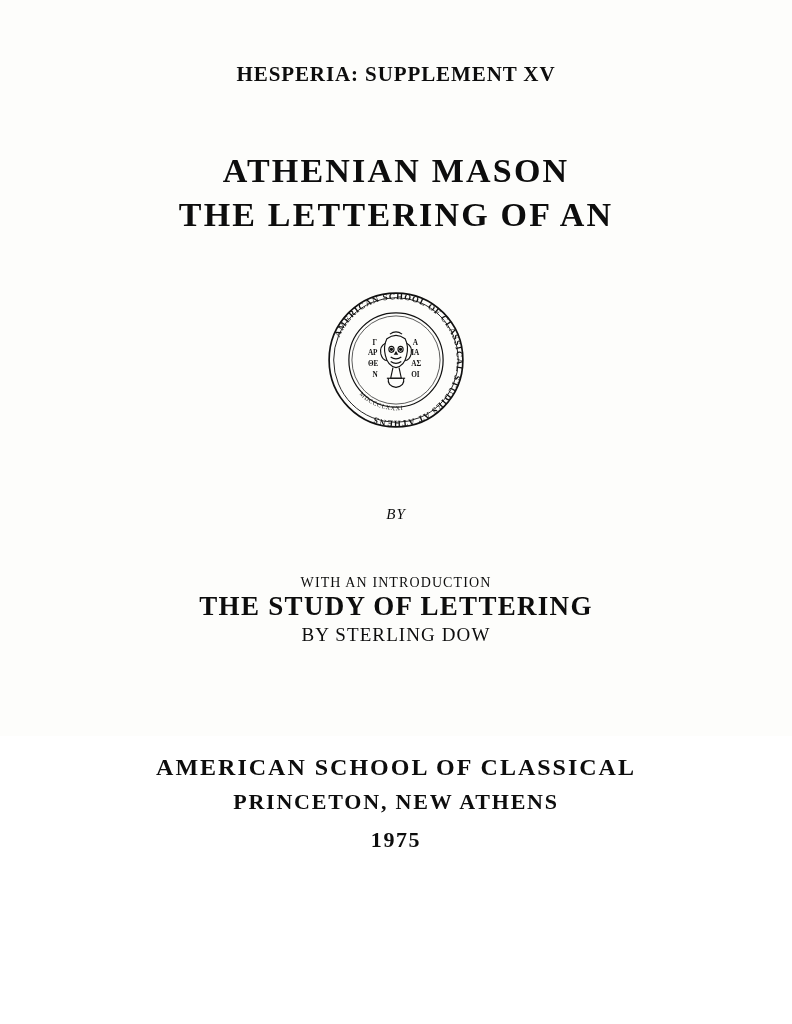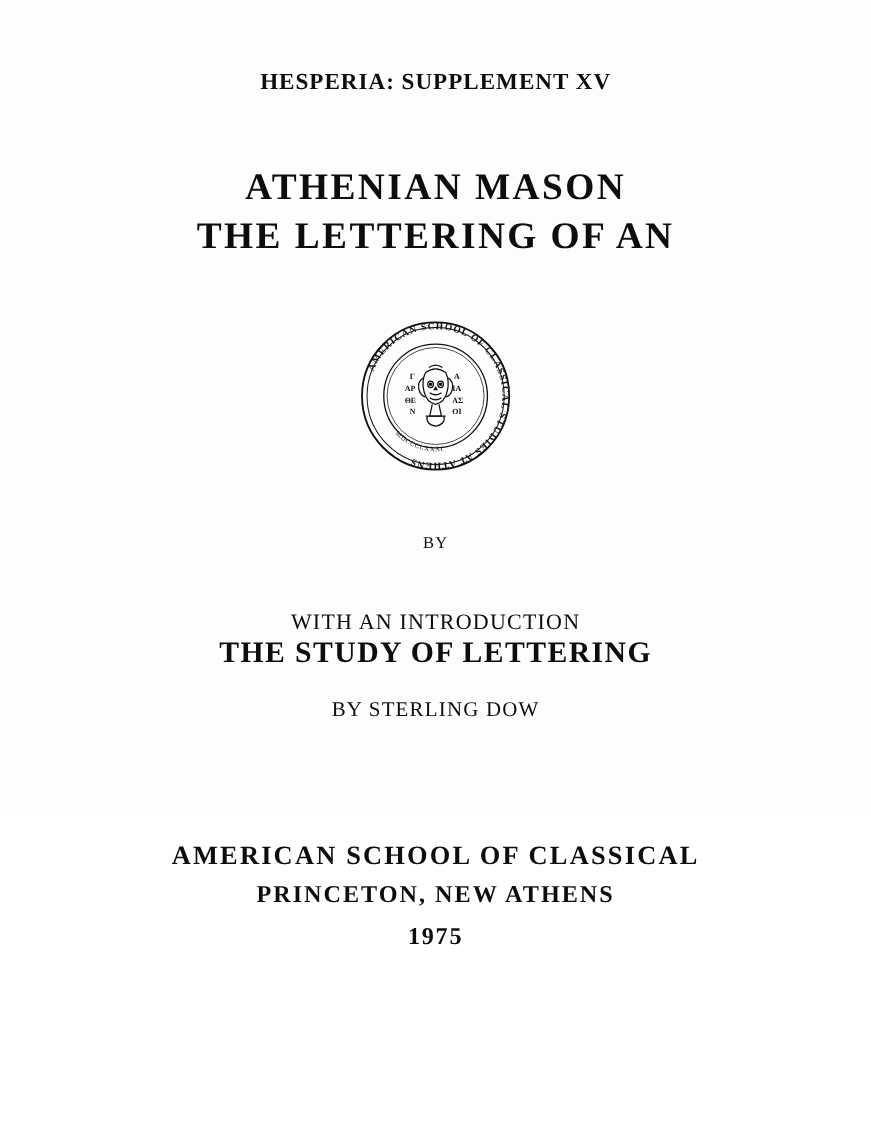--- a/index.html
+++ b/index.html
@@ -47,48 +47,49 @@
     margin-top: 48px;
     display: flex;
     justify-content: center;
   }
   .seal {
     width: 152px;
     height: 152px;
   }
 
   .author-block {
-    margin-top: 50px;
+    margin-top: 70px;
     text-align: right;
+    font-style: italic;
   }
   .by-label {
     font-size: 15px;
     letter-spacing: 1.1px;
   }
   .author-name {
     margin-top: 22px;
     font-size: 25px;
     letter-spacing: 2.1px;
   }
 
   .intro-block {
     margin-top: 52px;
     text-align: center;
   }
   .intro-label {
-    font-size: 20px;
+    font-size: 14px;
     letter-spacing: 1.1px;
   }
   .intro-title {
     font-size: 27px;
     font-weight: bold;
     letter-spacing: 1.3px;
   }
   .intro-author {
-    margin-top: 26px;
+    margin-top: 2px;
     font-size: 19px;
     letter-spacing: 1.1px;
   }
 
   .publisher-block {
     margin-top: 104px;
     text-align: center;
     line-height: 1.48;
   }
   .pub-line-1 {

